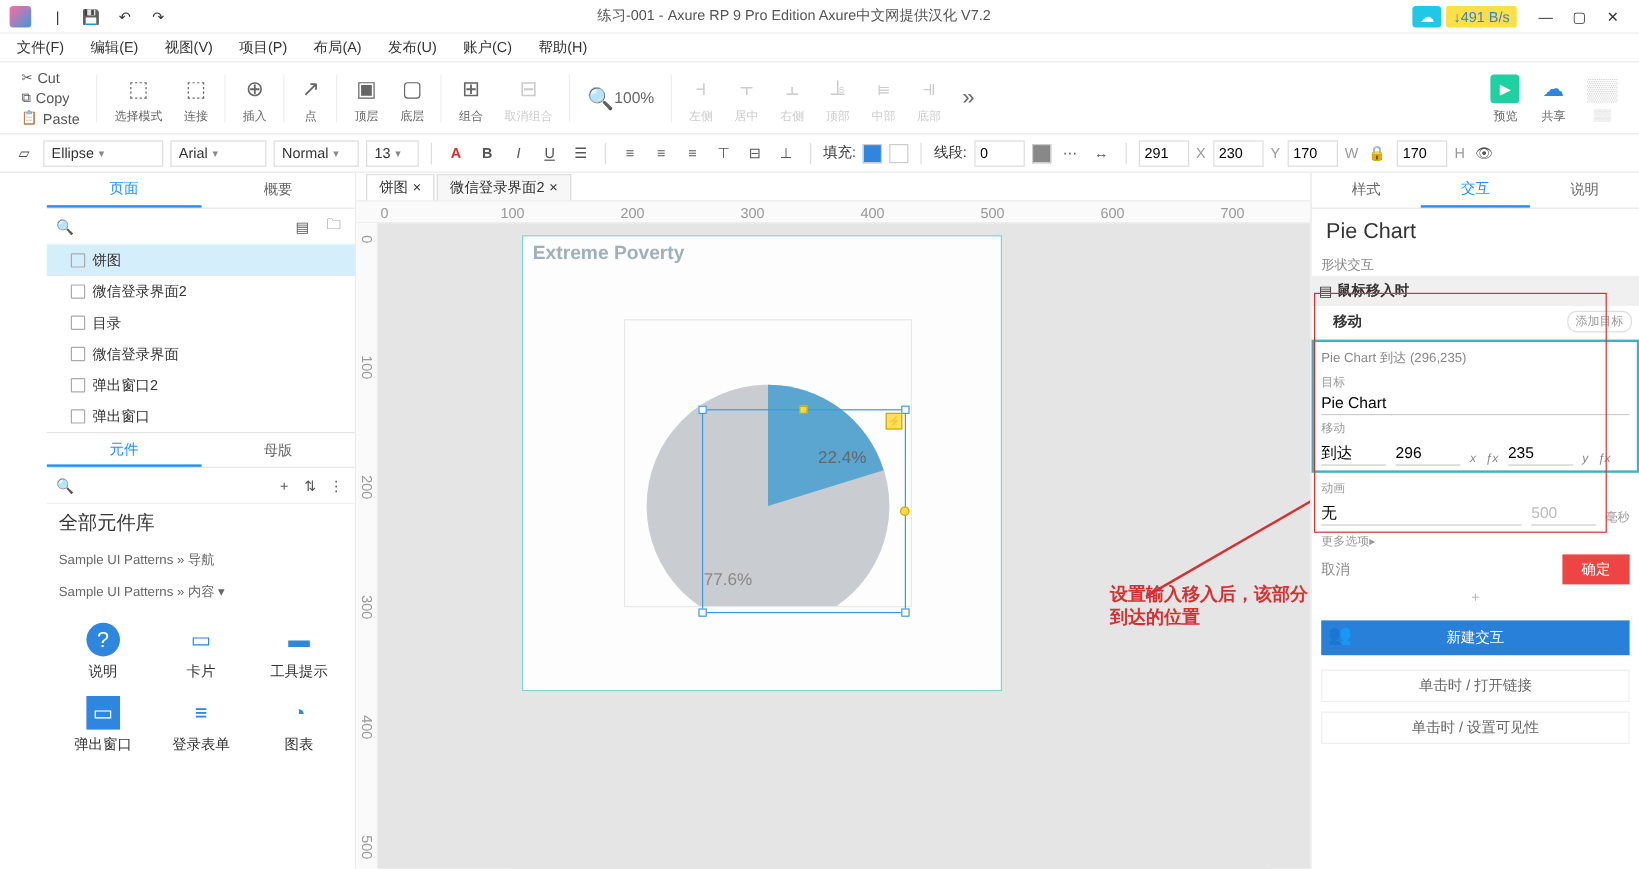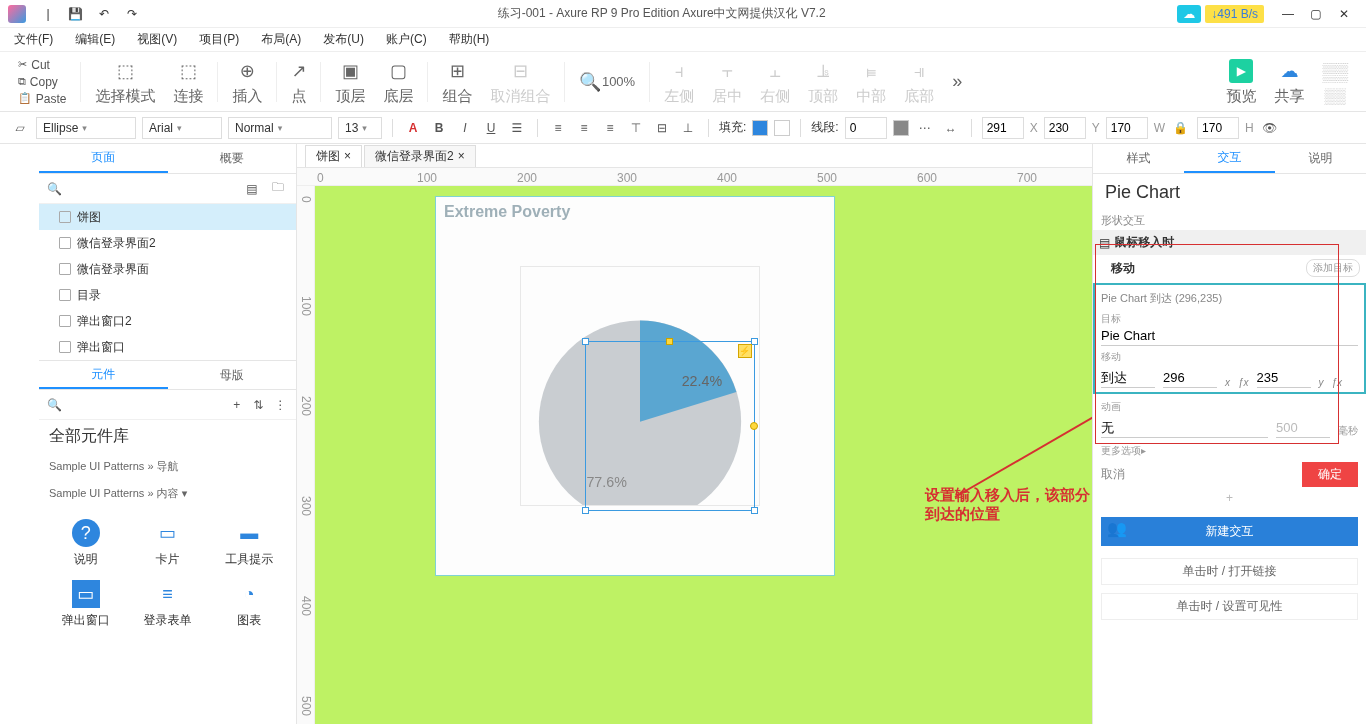--- a/index.html
+++ b/index.html
@@ -10,21 +10,21 @@
 .title-text{flex:1;text-align:center;color:#555;font-size:12px;}
 .net-badge{background:#1ec8e6;color:#fff;padding:2px 6px;border-radius:3px;margin-right:4px;display:flex;align-items:center;gap:3px;}
 .net-speed{background:#fde047;color:#3b7dd8;padding:2px 6px;border-radius:2px;margin-right:10px;}
 .win-btn{width:28px;height:20px;display:flex;align-items:center;justify-content:center;cursor:pointer;}
 .menubar{height:24px;display:flex;align-items:center;padding:0 10px;gap:14px;border-bottom:1px solid #eee;}
 .menuitem{cursor:pointer;padding:2px 4px;}
 .toolbar{height:60px;display:flex;align-items:center;padding:4px 10px;border-bottom:1px solid #e5e5e5;gap:2px;}
 .tb-group{display:flex;flex-direction:column;align-items:center;padding:0 8px;cursor:pointer;color:#666;}
 .tb-group.disabled{color:#ccc;}
 .tb-group .ico{height:28px;display:flex;align-items:center;justify-content:center;font-size:18px;}
-.tb-group .lbl{font-size:15px;margin-top:2px;font-family:Liberation Serif, serif;}
+.tb-group .lbl{font-size:10px;margin-top:2px;}
 .tb-sep{width:1px;height:40px;background:#eee;margin:0 4px;}
 .clip-group{display:flex;flex-direction:column;padding:0 6px;gap:1px;}
 .clip-item{display:flex;align-items:center;gap:4px;font-size:11px;color:#555;cursor:pointer;padding:1px 2px;}
 .preview-btn{background:#1dd1a1;color:#fff;width:24px;height:24px;border-radius:3px;display:flex;align-items:center;justify-content:center;}
 .cloud-btn{color:#2e86de;font-size:20px;}
 .fmtbar{height:32px;display:flex;align-items:center;padding:0 10px;gap:6px;border-bottom:1px solid #e5e5e5;}
 .sel{border:1px solid #ddd;height:22px;padding:0 6px;display:flex;align-items:center;background:#fff;cursor:pointer;gap:4px;}
 .dd-arrow{font-size:9px;color:#888;}
 .fmt-btn{width:20px;height:20px;display:flex;align-items:center;justify-content:center;cursor:pointer;color:#555;}
 .fmt-sep{width:1px;height:18px;background:#ddd;margin:0 4px;}
@@ -46,21 +46,21 @@
 .widget-cell{display:flex;flex-direction:column;align-items:center;gap:4px;cursor:pointer;padding:4px;}
 .widget-ico{width:28px;height:28px;display:flex;align-items:center;justify-content:center;font-size:18px;}
 .canvas-area{flex:1;display:flex;flex-direction:column;position:relative;background:#fff;}
 .doc-tabs{height:24px;display:flex;align-items:center;border-bottom:1px solid #e5e5e5;padding-left:8px;gap:2px;}
 .doc-tab{padding:2px 10px;border:1px solid #ddd;border-bottom:none;background:#f7f7f7;cursor:pointer;display:flex;align-items:center;gap:4px;font-size:11px;}
 .doc-tab.active{background:#fff;}
 .ruler-h{height:18px;background:#fafafa;border-bottom:1px solid #eee;position:relative;font-size:9px;color:#999;}
 .ruler-h span{position:absolute;top:3px;}
 .ruler-v{width:18px;background:#fafafa;border-right:1px solid #eee;position:absolute;left:0;top:42px;bottom:0;font-size:9px;color:#999;}
 .ruler-v span{position:absolute;left:2px;transform:rotate(0);writing-mode:vertical-lr;}
-.canvas{position:absolute;left:18px;top:42px;right:0;bottom:0;background:#bef264;overflow:hidden;}
+.canvas{position:absolute;left:18px;top:42px;right:0;bottom:0;background:#e5e5e5;overflow:hidden;}
 .artboard{position:absolute;left:120px;top:10px;width:400px;height:380px;border:1px solid #7fd3d3;background:#fdfdfd;}
 .art-title{position:absolute;left:8px;top:6px;color:#9fb0b8;font-weight:bold;font-size:16px;}
 .pie-wrap{position:absolute;left:205px;top:80px;width:240px;height:240px;border:1px solid #e8e8e8;}
 .sel-box{position:absolute;left:270px;top:155px;width:170px;height:170px;border:1px solid #3b9ae0;}
 .handle{width:7px;height:7px;background:#fff;border:1px solid #3b9ae0;position:absolute;}
 .rot-handle{width:8px;height:8px;background:#ffd83d;border:1px solid #caa300;border-radius:50%;position:absolute;}
 .lightning{position:absolute;right:2px;top:2px;width:14px;height:14px;background:#ffe066;border:1px solid #d4a500;display:flex;align-items:center;justify-content:center;font-size:9px;}
 .annotation{position:absolute;color:#d63031;font-weight:bold;font-size:15px;}
 .arrow-line{position:absolute;width:180px;height:2px;background:#d63031;transform-origin:left center;}
 .arrow-line::after{content:'';position:absolute;right:-2px;top:-4px;border-left:10px solid #d63031;border-top:5px solid transparent;border-bottom:5px solid transparent;}
@@ -208,21 +208,21 @@
 <div class="fmtbar">
   <span class="fmt-btn">▱</span>
   <div class="sel" style="width:100px">
       <span>Ellipse</span>
       <span class="dd-arrow">▾</span>
     </div>
   <div class="sel" style="width:80px">
       <span>Arial</span>
       <span class="dd-arrow">▾</span>
     </div>
-  <div class="sel" style="width:104px">
+  <div class="sel" style="width:71px">
       <span>Normal</span>
       <span class="dd-arrow">▾</span>
     </div>
   <div class="sel" style="width:44px">
       <span>13</span>
       <span class="dd-arrow">▾</span>
     </div>
   <div class="fmt-sep"></div>
   <span class="fmt-btn" style="color:#d63031;font-weight:bold">A</span>
   <span class="fmt-btn">
@@ -282,25 +282,25 @@
       <div class="page-item sel-row">
           <span class="pg-ico"></span>
           <span>饼图</span>
         </div>
       <div class="page-item">
           <span class="pg-ico"></span>
           <span>微信登录界面2</span>
         </div>
       <div class="page-item">
           <span class="pg-ico"></span>
+          <span>目录</span>
+        </div>
+      <div class="page-item">
+          <span class="pg-ico"></span>
           <span>微信登录界面</span>
-        </div>
-      <div class="page-item">
-          <span class="pg-ico"></span>
-          <span>目录</span>
         </div>
       <div class="page-item">
           <span class="pg-ico"></span>
           <span>弹出窗口2</span>
         </div>
       <div class="page-item">
           <span class="pg-ico"></span>
           <span>弹出窗口</span>
         </div>
     </div>

